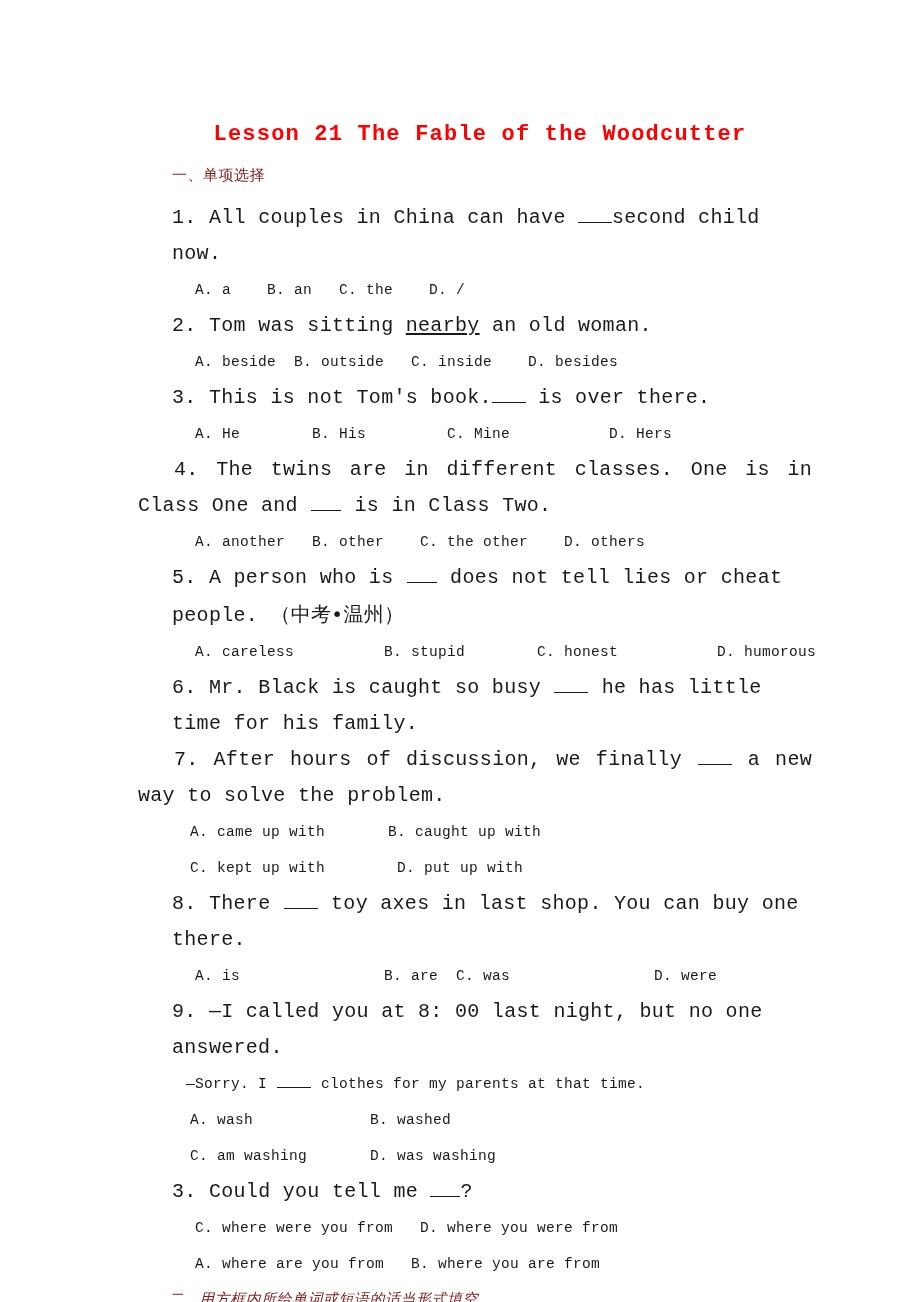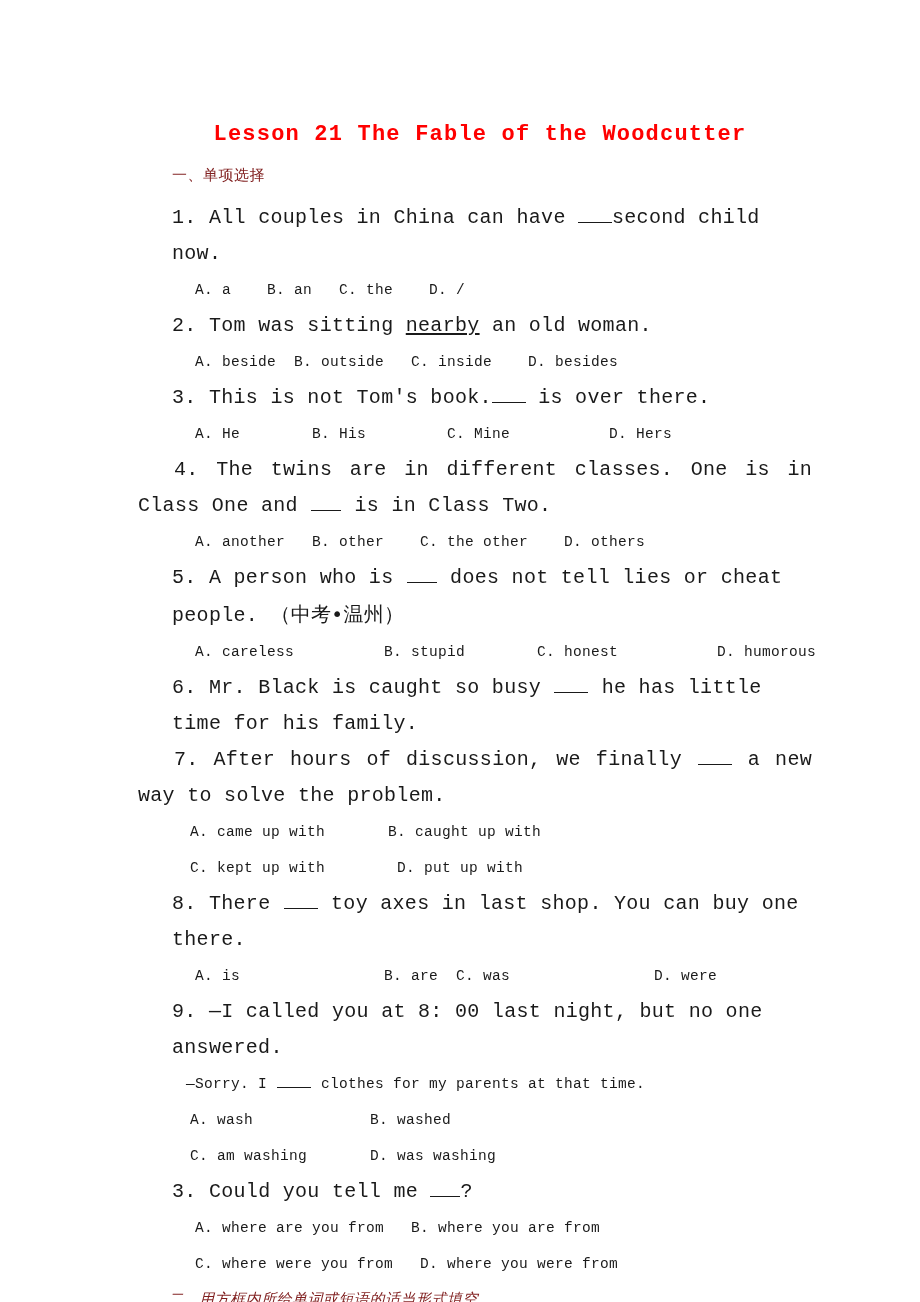--- a/index.html
+++ b/index.html
@@ -227,20 +227,20 @@
       <div class="q-opts tight">A. wash             B. washed</div>
       <div class="q-opts tight">C. am washing       D. was washing</div>
     </div>
 
     <div class="q-block">
       <div class="q-stem">
         <span>3.</span>
         <span>Could you tell me</span>
         <span class="blank narrow tight"></span><span>?</span>
       </div>
+      <div class="q-opts">C. where were you from   D. where you were from</div>
       <div class="q-opts">A. where are you from   B. where you are from</div>
-      <div class="q-opts">C. where were you from   D. where you were from</div>
     </div>
 
     <div class="section-heading second cn">二、用方框内所给单词或短语的适当形式填空</div>
 
   </div>
 </div>
 
 </body></html>

